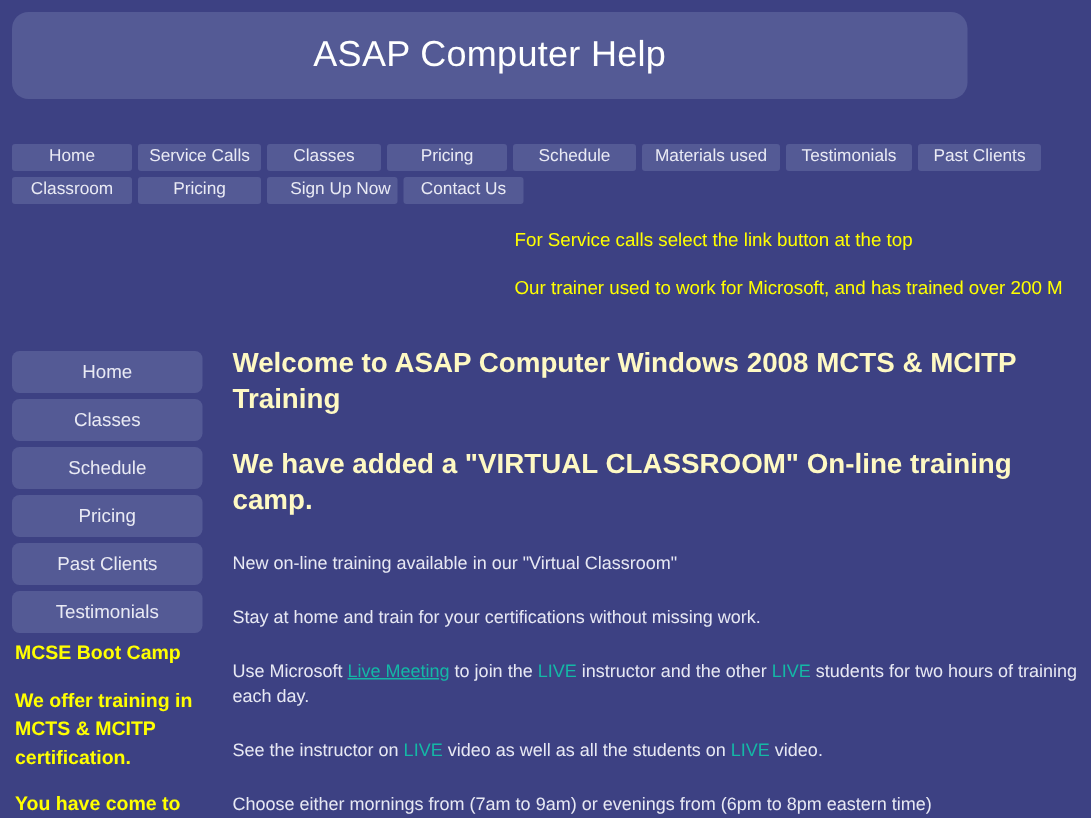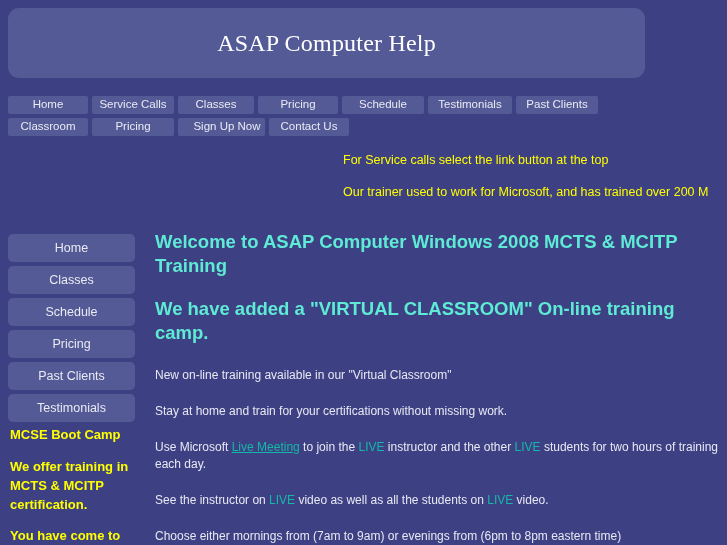--- a/index.html
+++ b/index.html
@@ -24,27 +24,26 @@
     height: 545px;
     background: #3d4183;
   }
 
   
   .banner {
     position: absolute;
     left: 8px;
     top: 8px;
     width: 637px;
-    height: 70px;
+    height: 58px;
     background: #545a95;
     border-radius: 11px;
     display: flex;
     align-items: center;
     justify-content: center;
-    font-family: Liberation Serif, serif;
   }
   .banner-title {
     font-size: 24px;
     font-weight: normal;
     color: #ffffff;
     letter-spacing: .2px;
     line-height: 1;
     margin: 0;
   }
 
@@ -142,21 +141,21 @@
 
   
   .main {
     position: absolute;
     left: 155px;
     top: 230px;
     width: 740px;
   }
   .main h2 {
     margin: 0 0 14px 0;
-    color: #5eead4;
+    color: #fef9c3;
     font-size: 18.5px;
     font-weight: bold;
     line-height: 1.28;
     max-width: 565px;
   }
   .main h2.h2-second {
     margin-top: 20px;
     margin-bottom: 22px;
   }
   .main p {
@@ -184,20 +183,21 @@
     <h1 class="banner-title">ASAP Computer Help</h1>
   </div>
 
   <nav class="topnav">
     <div class="topnav-row">
       <button class="navbtn w-home">Home</button>
       <button class="navbtn w-service">Service Calls</button>
       <button class="navbtn w-classes">Classes</button>
       <button class="navbtn w-pricing">Pricing</button>
       <button class="navbtn w-schedule">Schedule</button>
+      <button class="navbtn w-materials">Materials used</button>
       <button class="navbtn w-testimonial">Testimonials</button>
       <button class="navbtn w-past">Past Clients</button>
     </div>
     <div class="topnav-row">
       <button class="navbtn w-guarantees">Classroom</button>
       <button class="navbtn w-policies">Pricing</button>
       <button class="navbtn w-signup">Sign Up Now</button>
       <button class="navbtn w-contact">Contact Us</button>
     </div>
   </nav>

